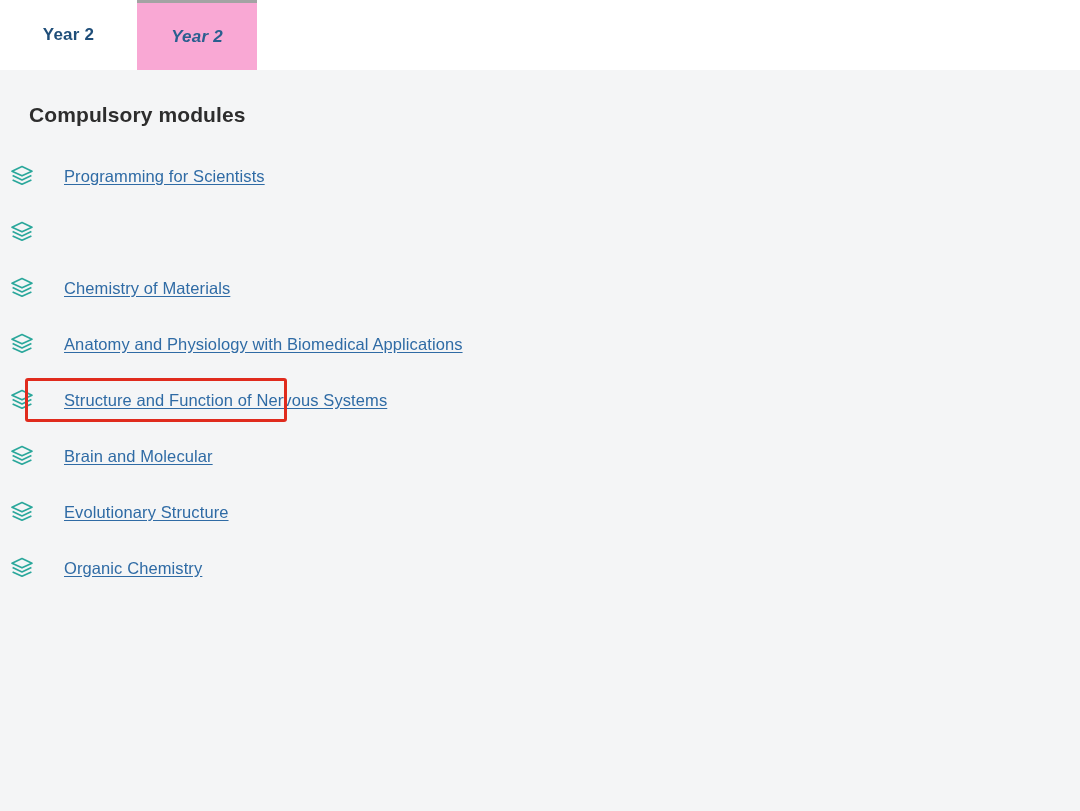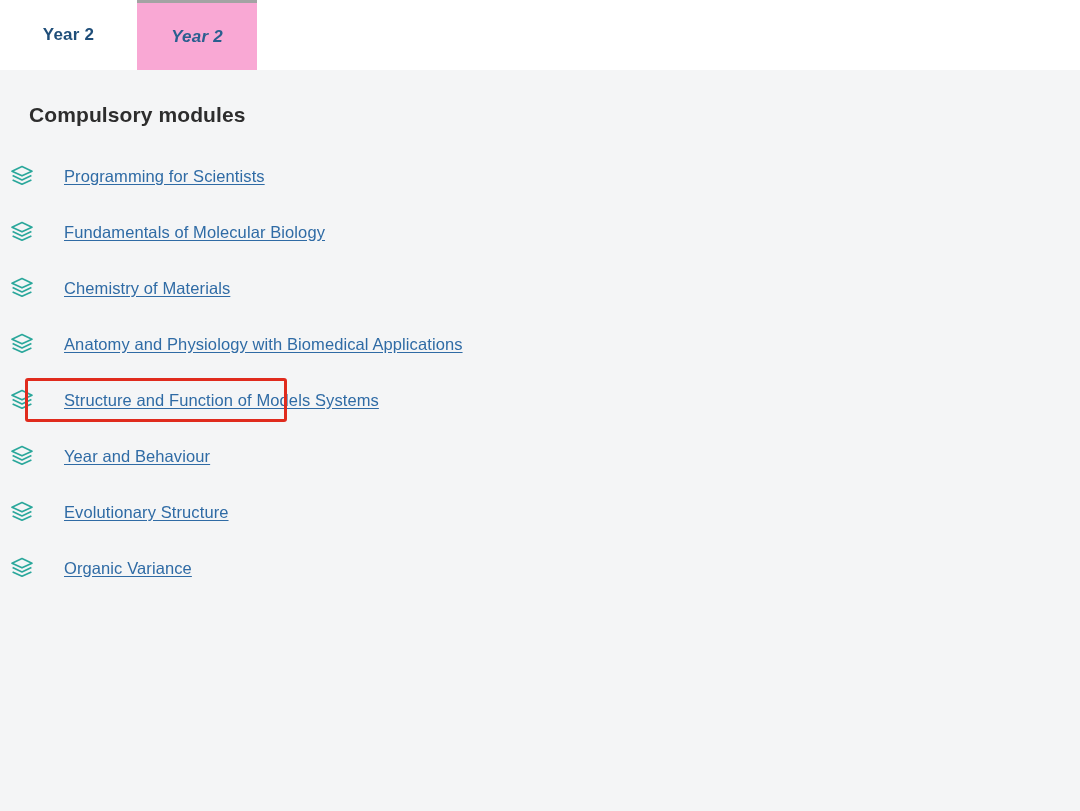--- a/index.html
+++ b/index.html
@@ -145,21 +145,20 @@
     </li>
 
     <li class="module-item">
       <svg class="stack-icon" viewBox="0 0 24 24">
         <g fill="none" stroke="#2aa79b" stroke-width="1.7" stroke-linejoin="round">
           <path d="M12 2.6 L22 7.2 L12 11.8 L2 7.2 Z"></path>
           <path d="M2.6 11.6 L12 15.9 L21.4 11.6"></path>
           <path d="M2.6 15.9 L12 20.2 L21.4 15.9"></path>
         </g>
       </svg>
-      <span class="module-link">Fundamentals of Molecular Biology</span>
     </li>
 
 
 
     <li class="module-item">
       <svg class="stack-icon" viewBox="0 0 24 24">
         <g fill="none" stroke="#2aa79b" stroke-width="1.7" stroke-linejoin="round">
           <path d="M12 2.6 L22 7.2 L12 11.8 L2 7.2 Z"></path>
           <path d="M2.6 11.6 L12 15.9 L21.4 11.6"></path>
           <path d="M2.6 15.9 L12 20.2 L21.4 15.9"></path>
@@ -180,32 +179,32 @@
     </li>
 
     <li class="module-item">
       <svg class="stack-icon" viewBox="0 0 24 24">
         <g fill="none" stroke="#2aa79b" stroke-width="1.7" stroke-linejoin="round">
           <path d="M12 2.6 L22 7.2 L12 11.8 L2 7.2 Z"></path>
           <path d="M2.6 11.6 L12 15.9 L21.4 11.6"></path>
           <path d="M2.6 15.9 L12 20.2 L21.4 15.9"></path>
         </g>
       </svg>
-      <span class="module-link">Structure and Function of Models Systems</span>
-    </li>
-
-    <li class="module-item">
-      <svg class="stack-icon" viewBox="0 0 24 24">
-        <g fill="none" stroke="#2aa79b" stroke-width="1.7" stroke-linejoin="round">
-          <path d="M12 2.6 L22 7.2 L12 11.8 L2 7.2 Z"></path>
-          <path d="M2.6 11.6 L12 15.9 L21.4 11.6"></path>
-          <path d="M2.6 15.9 L12 20.2 L21.4 15.9"></path>
-        </g>
-      </svg>
-      <span class="module-link">Year and Behaviour</span>
+      <span class="module-link">Structure and Function of Nervous Systems</span>
+    </li>
+
+    <li class="module-item">
+      <svg class="stack-icon" viewBox="0 0 24 24">
+        <g fill="none" stroke="#2aa79b" stroke-width="1.7" stroke-linejoin="round">
+          <path d="M12 2.6 L22 7.2 L12 11.8 L2 7.2 Z"></path>
+          <path d="M2.6 11.6 L12 15.9 L21.4 11.6"></path>
+          <path d="M2.6 15.9 L12 20.2 L21.4 15.9"></path>
+        </g>
+      </svg>
+      <span class="module-link">Brain and Molecular</span>
     </li>
 
 
     <li class="module-item">
       <svg class="stack-icon" viewBox="0 0 24 24">
         <g fill="none" stroke="#2aa79b" stroke-width="1.7" stroke-linejoin="round">
           <path d="M12 2.6 L22 7.2 L12 11.8 L2 7.2 Z"></path>
           <path d="M2.6 11.6 L12 15.9 L21.4 11.6"></path>
           <path d="M2.6 15.9 L12 20.2 L21.4 15.9"></path>
         </g>
@@ -215,19 +214,19 @@
 
 
     <li class="module-item">
       <svg class="stack-icon" viewBox="0 0 24 24">
         <g fill="none" stroke="#2aa79b" stroke-width="1.7" stroke-linejoin="round">
           <path d="M12 2.6 L22 7.2 L12 11.8 L2 7.2 Z"></path>
           <path d="M2.6 11.6 L12 15.9 L21.4 11.6"></path>
           <path d="M2.6 15.9 L12 20.2 L21.4 15.9"></path>
         </g>
       </svg>
-      <span class="module-link">Organic Variance</span>
+      <span class="module-link">Organic Chemistry</span>
     </li>
   </ul>
 
   <div id="annotation-box"></div>
 
 </div>
 
 </body></html>

